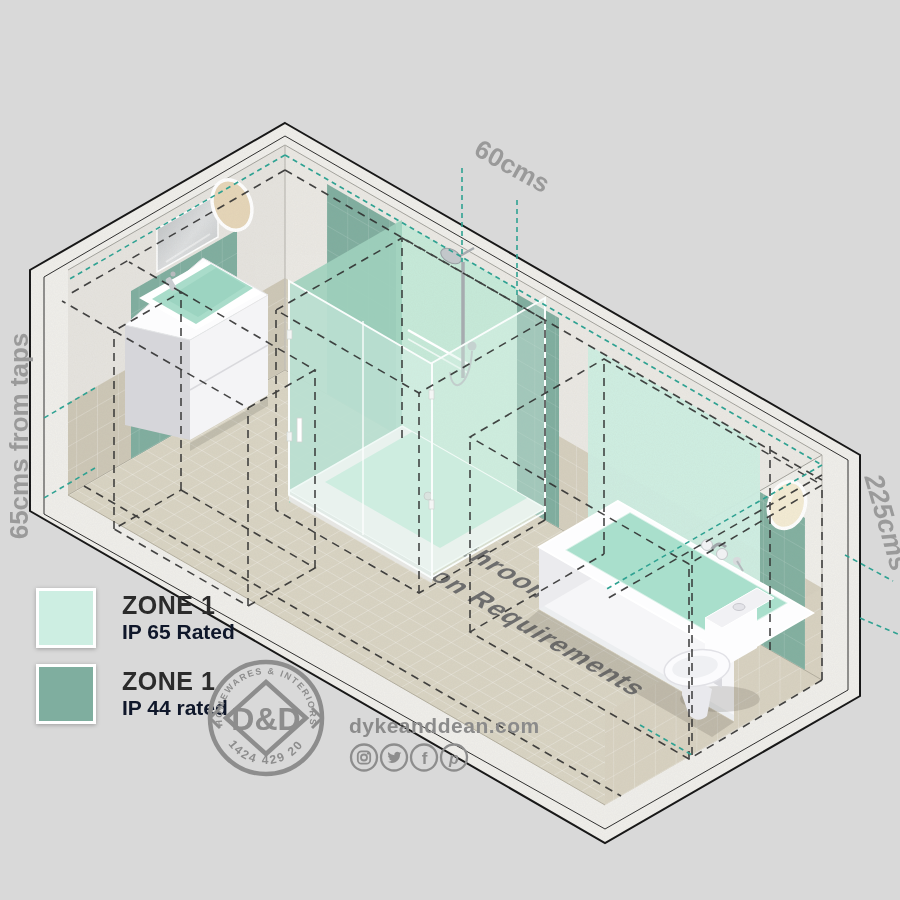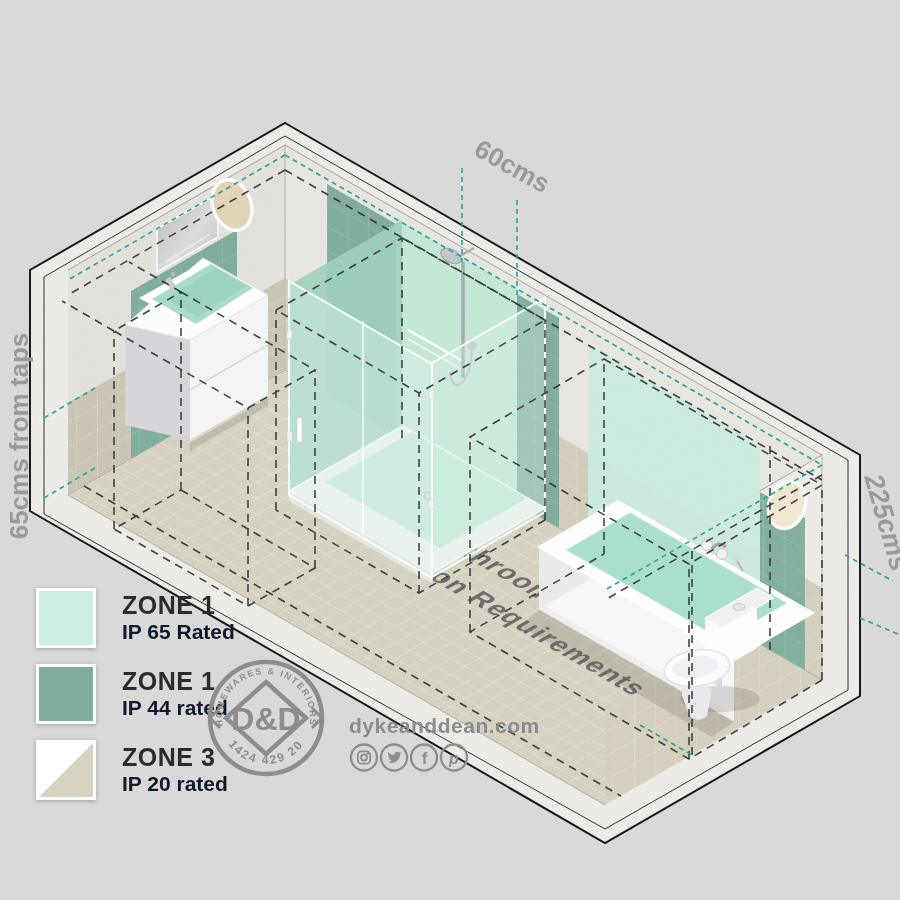--- a/index.html
+++ b/index.html
@@ -225,32 +225,20 @@
     </div>
     <div class="legend-row">
       <div class="swatch">
         <svg width="54" height="54">
             <rect x="0" y="0" width="54" height="54" fill="#7fae9f"></rect>
           </svg>
       </div>
       <div class="legend-text">
         <div class="legend-zone">ZONE 1</div>
         <div class="legend-rating">IP 44 rated</div>
-      </div>
-    </div>
-    <div class="legend-row">
-      <div class="swatch">
-        <svg width="54" height="54">
-          <rect x="0" y="0" width="54" height="54" fill="#ffffff"></rect>
-          <polygon points="54,0 54,54 0,54" fill="#d8d2c3"></polygon>
-        </svg>
-      </div>
-      <div class="legend-text">
-        <div class="legend-zone">ZONE 3</div>
-        <div class="legend-rating">IP 20 rated</div>
       </div>
     </div>
   </div>
 
   <svg class="stamp" width="124" height="124" viewBox="0 0 124 124">
     <defs>
       <path id="arcTop" d="M20.7,77.1 A44,44 0 1 1 103.3,77.1"></path>
       <path id="arcBottom" d="M24.3,88.4 A46,46 0 0 0 99.7,88.4"></path>
     </defs>
     <circle cx="62" cy="62" r="56" fill="none" stroke="#8d8d8d" stroke-width="4.5"></circle>

